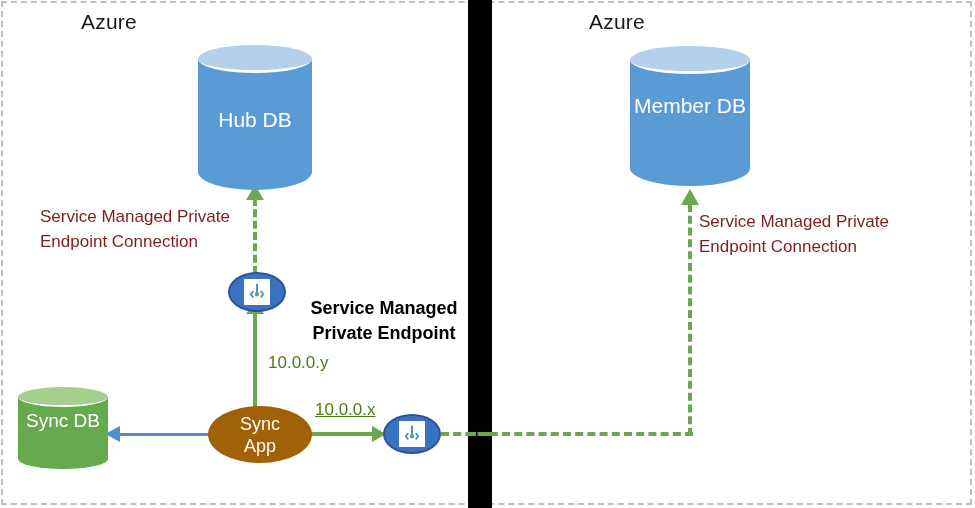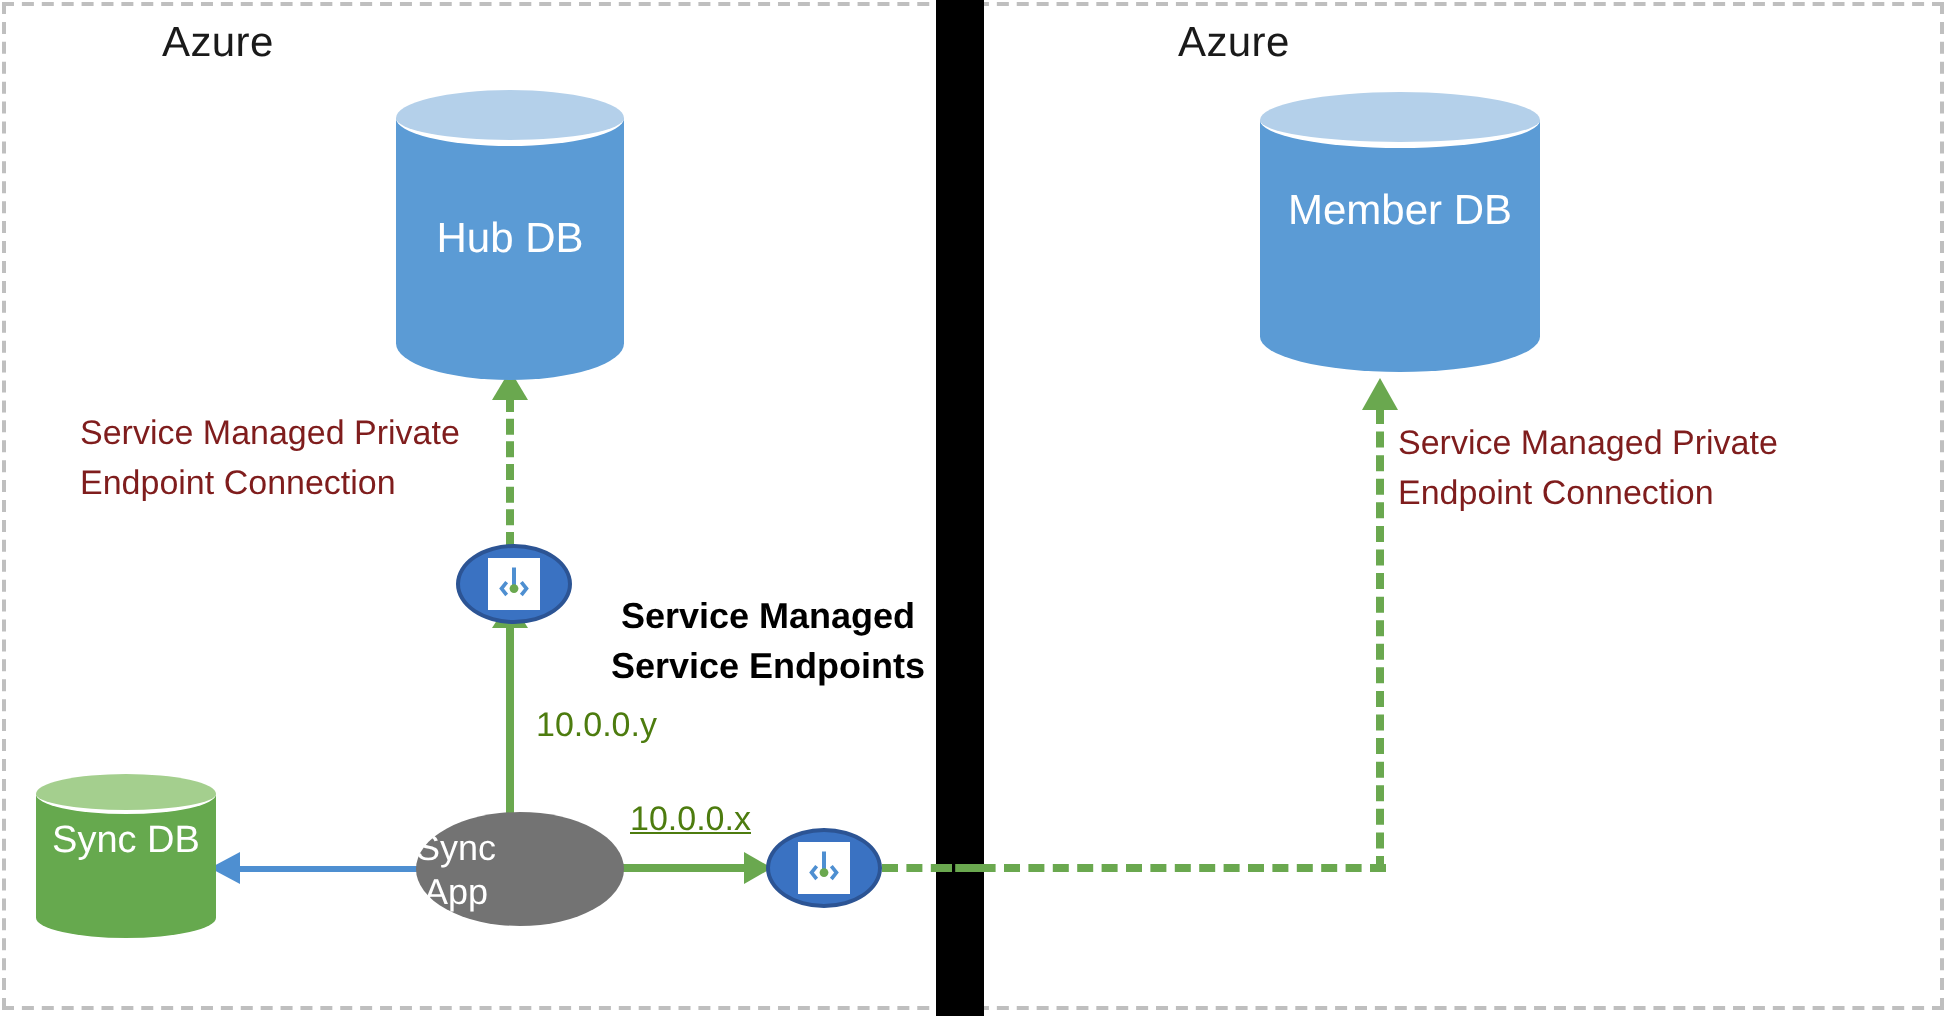--- a/index.html
+++ b/index.html
@@ -74,44 +74,44 @@
     z-index: 3;
   }
 
   
   #hub-db { left: 198px; top: 45px; width: 114px; height: 145px; }
   #hub-db .cyl-body { top: 14px; height: 131px; background: #5b9bd5; }
   #hub-db .cyl-top  { top: 0px;  height: 28px; background: #b4d0ea; border-bottom: 3px solid #ffffff; box-sizing: border-box; }
   #hub-db .cyl-label { top: 62px; }
 
   
-  #member-db { left: 630px; top: 46px; width: 120px; height: 140px; padding-left: 20px; }
+  #member-db { left: 630px; top: 46px; width: 120px; height: 140px; }
   #member-db .cyl-body { top: 14px; height: 126px; background: #5b9bd5; }
   #member-db .cyl-top  { top: 0px;  height: 28px; background: #b4d0ea; border-bottom: 3px solid #ffffff; box-sizing: border-box; }
   #member-db .cyl-label { top: 47px; }
 
   
   #sync-db { left: 18px; top: 387px; width: 90px; height: 82px; }
   #sync-db .cyl-body { top: 10px; height: 72px; background: #66a94e; }
   #sync-db .cyl-top  { top: 0px;  height: 20px; background: #a4cf8e; border-bottom: 2px solid #ffffff; box-sizing: border-box; }
   #sync-db .cyl-label { top: 22px; font-size: 19px; line-height: 24px; }
 
   
   #sync-app {
     position: absolute;
     left: 208px; top: 406px;
     width: 104px; height: 57px;
-    background: #737373;
+    background: #a16207;
     border-radius: 50%;
     color: #ffffff;
     font-size: 18px;
     line-height: 22px;
     display: flex;
     flex-direction: column;
-    align-items: flex-start;
+    align-items: center;
     justify-content: center;
     text-align: center;
   }
 
   
   .pe-node {
     position: absolute;
     width: 58px; height: 40px;
     background: #3a72c2;
     border: 2px solid #2c5494;
@@ -316,19 +316,19 @@
 
   <div class="note" id="note-hub">Service Managed Private
 Endpoint Connection</div>
   <div class="note" id="note-member">Service Managed Private
 Endpoint Connection</div>
 
   <div class="ip-label" id="ip-y">10.0.0.y</div>
   <div class="ip-label" id="ip-x">10.0.0.x</div>
 
   <div id="smpe-title" style="white-space:pre-line;">Service Managed
-Service Endpoints</div>
+Private Endpoint</div>
 
   <div class="divider"></div>
 
   <div style="position:absolute;left:468px;top:432px;width:24px;height:0;border-top:4px dashed #6aa84f;z-index:46;"></div>
 
 </div>
 
 </body></html>

